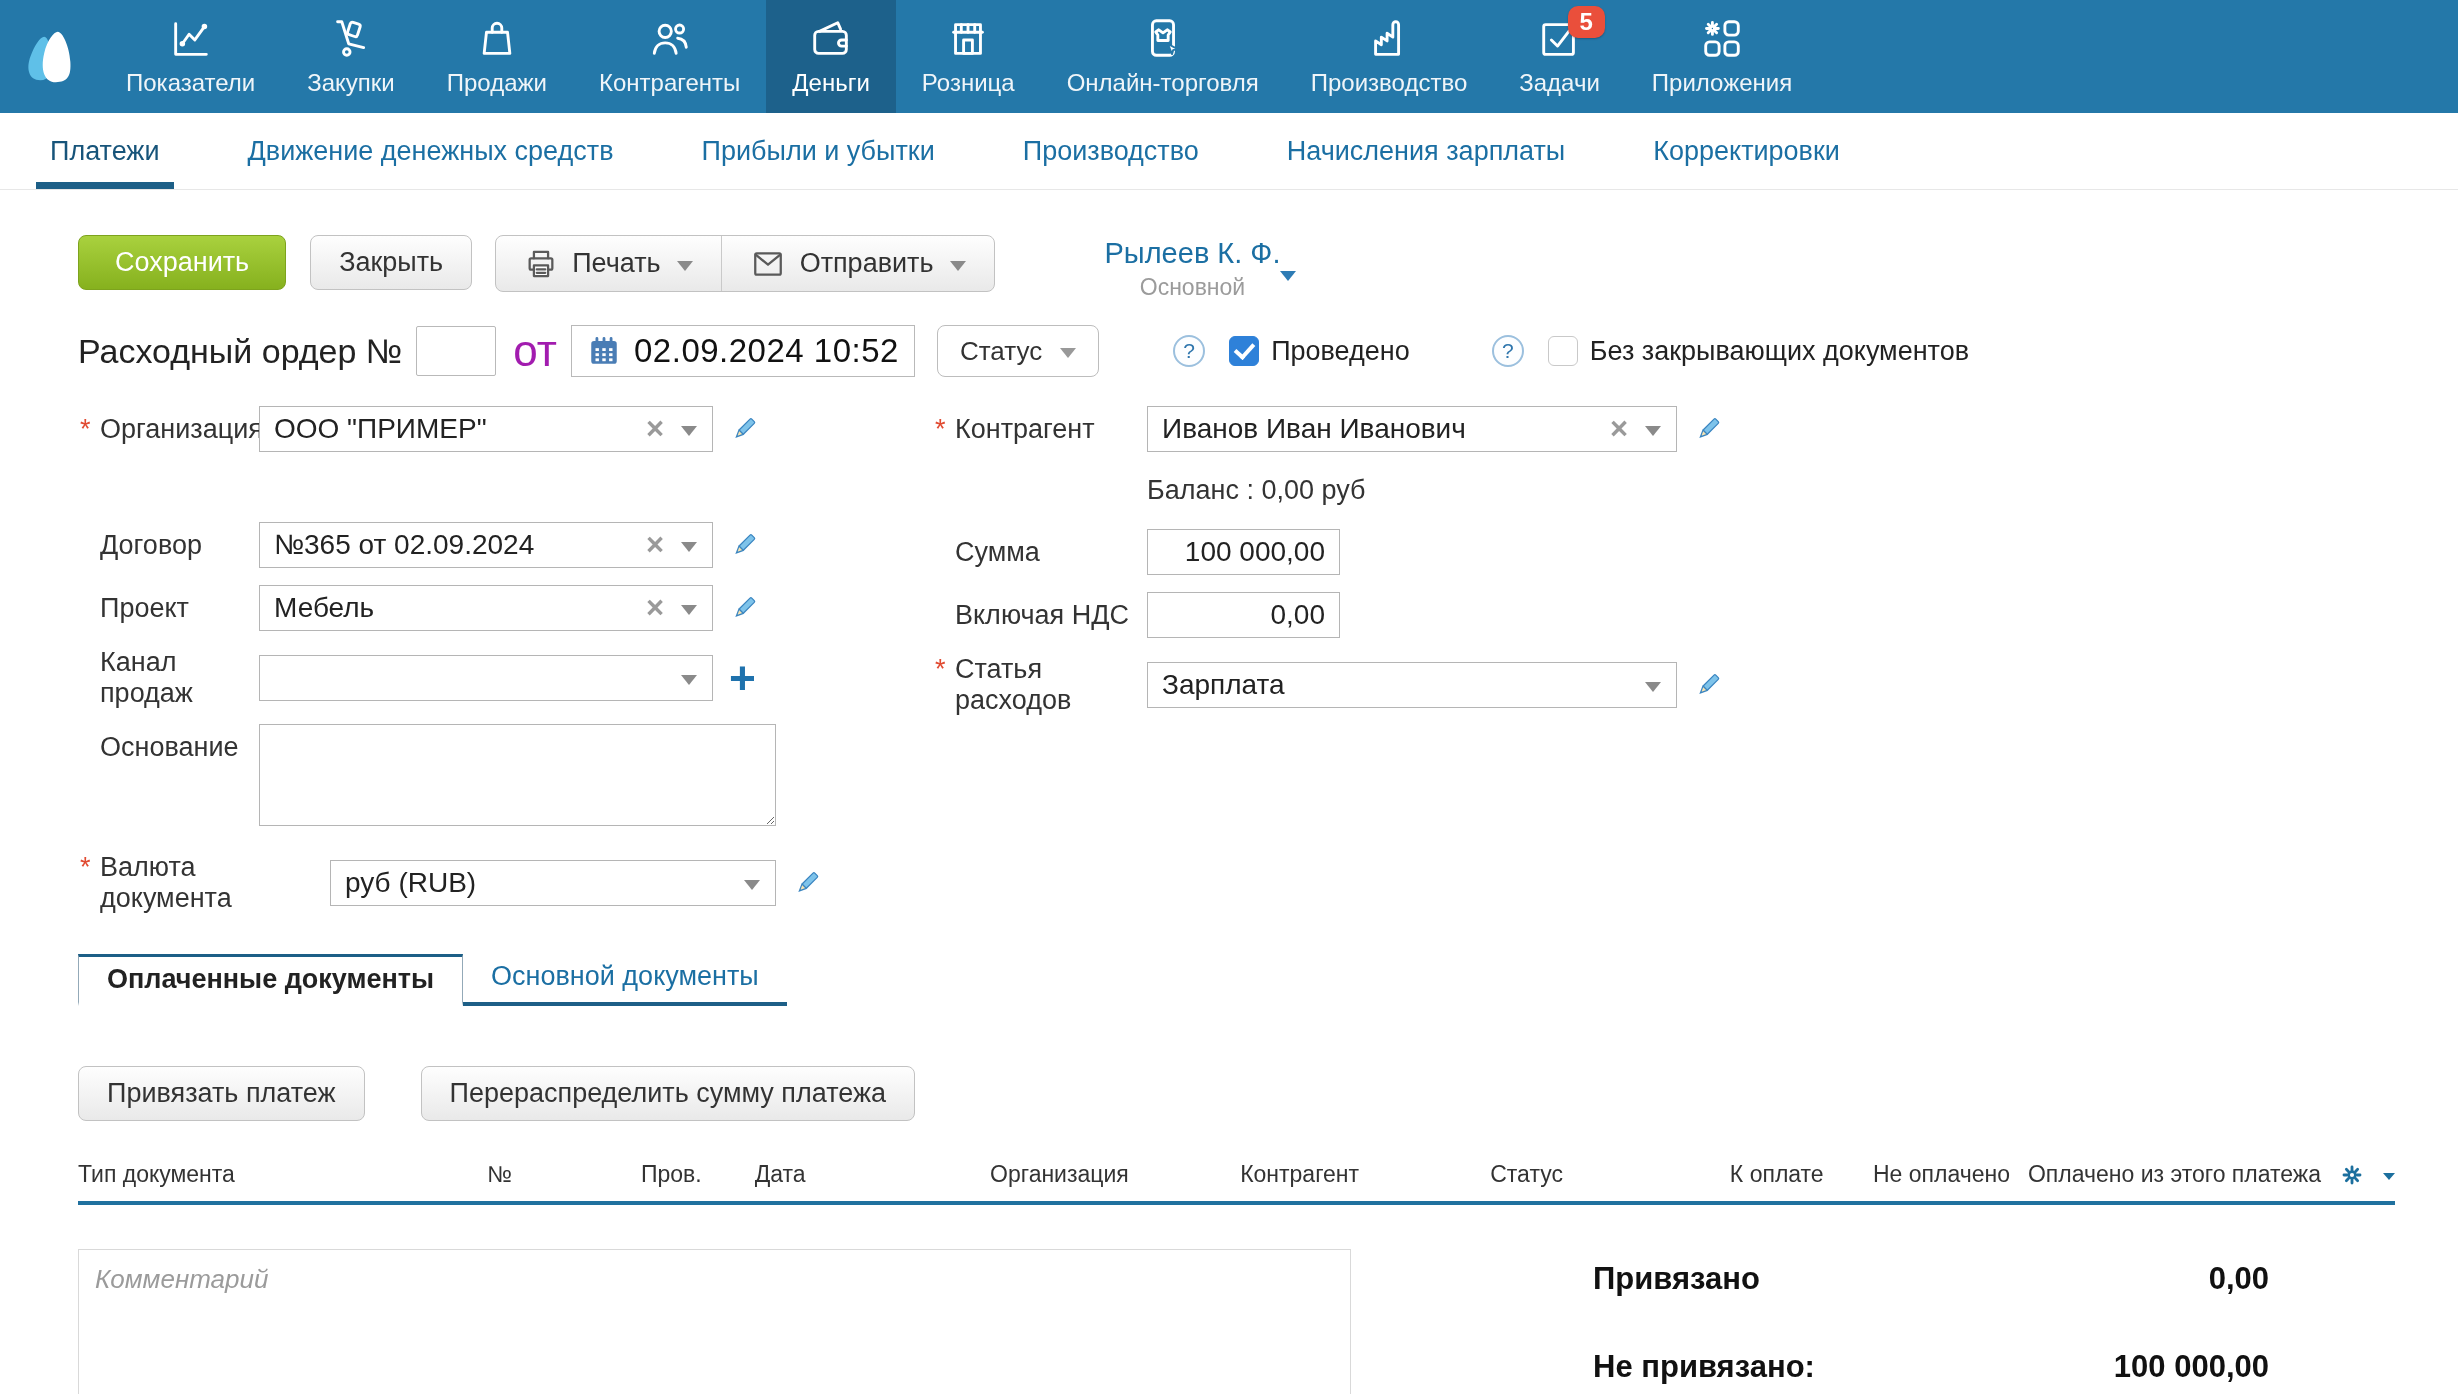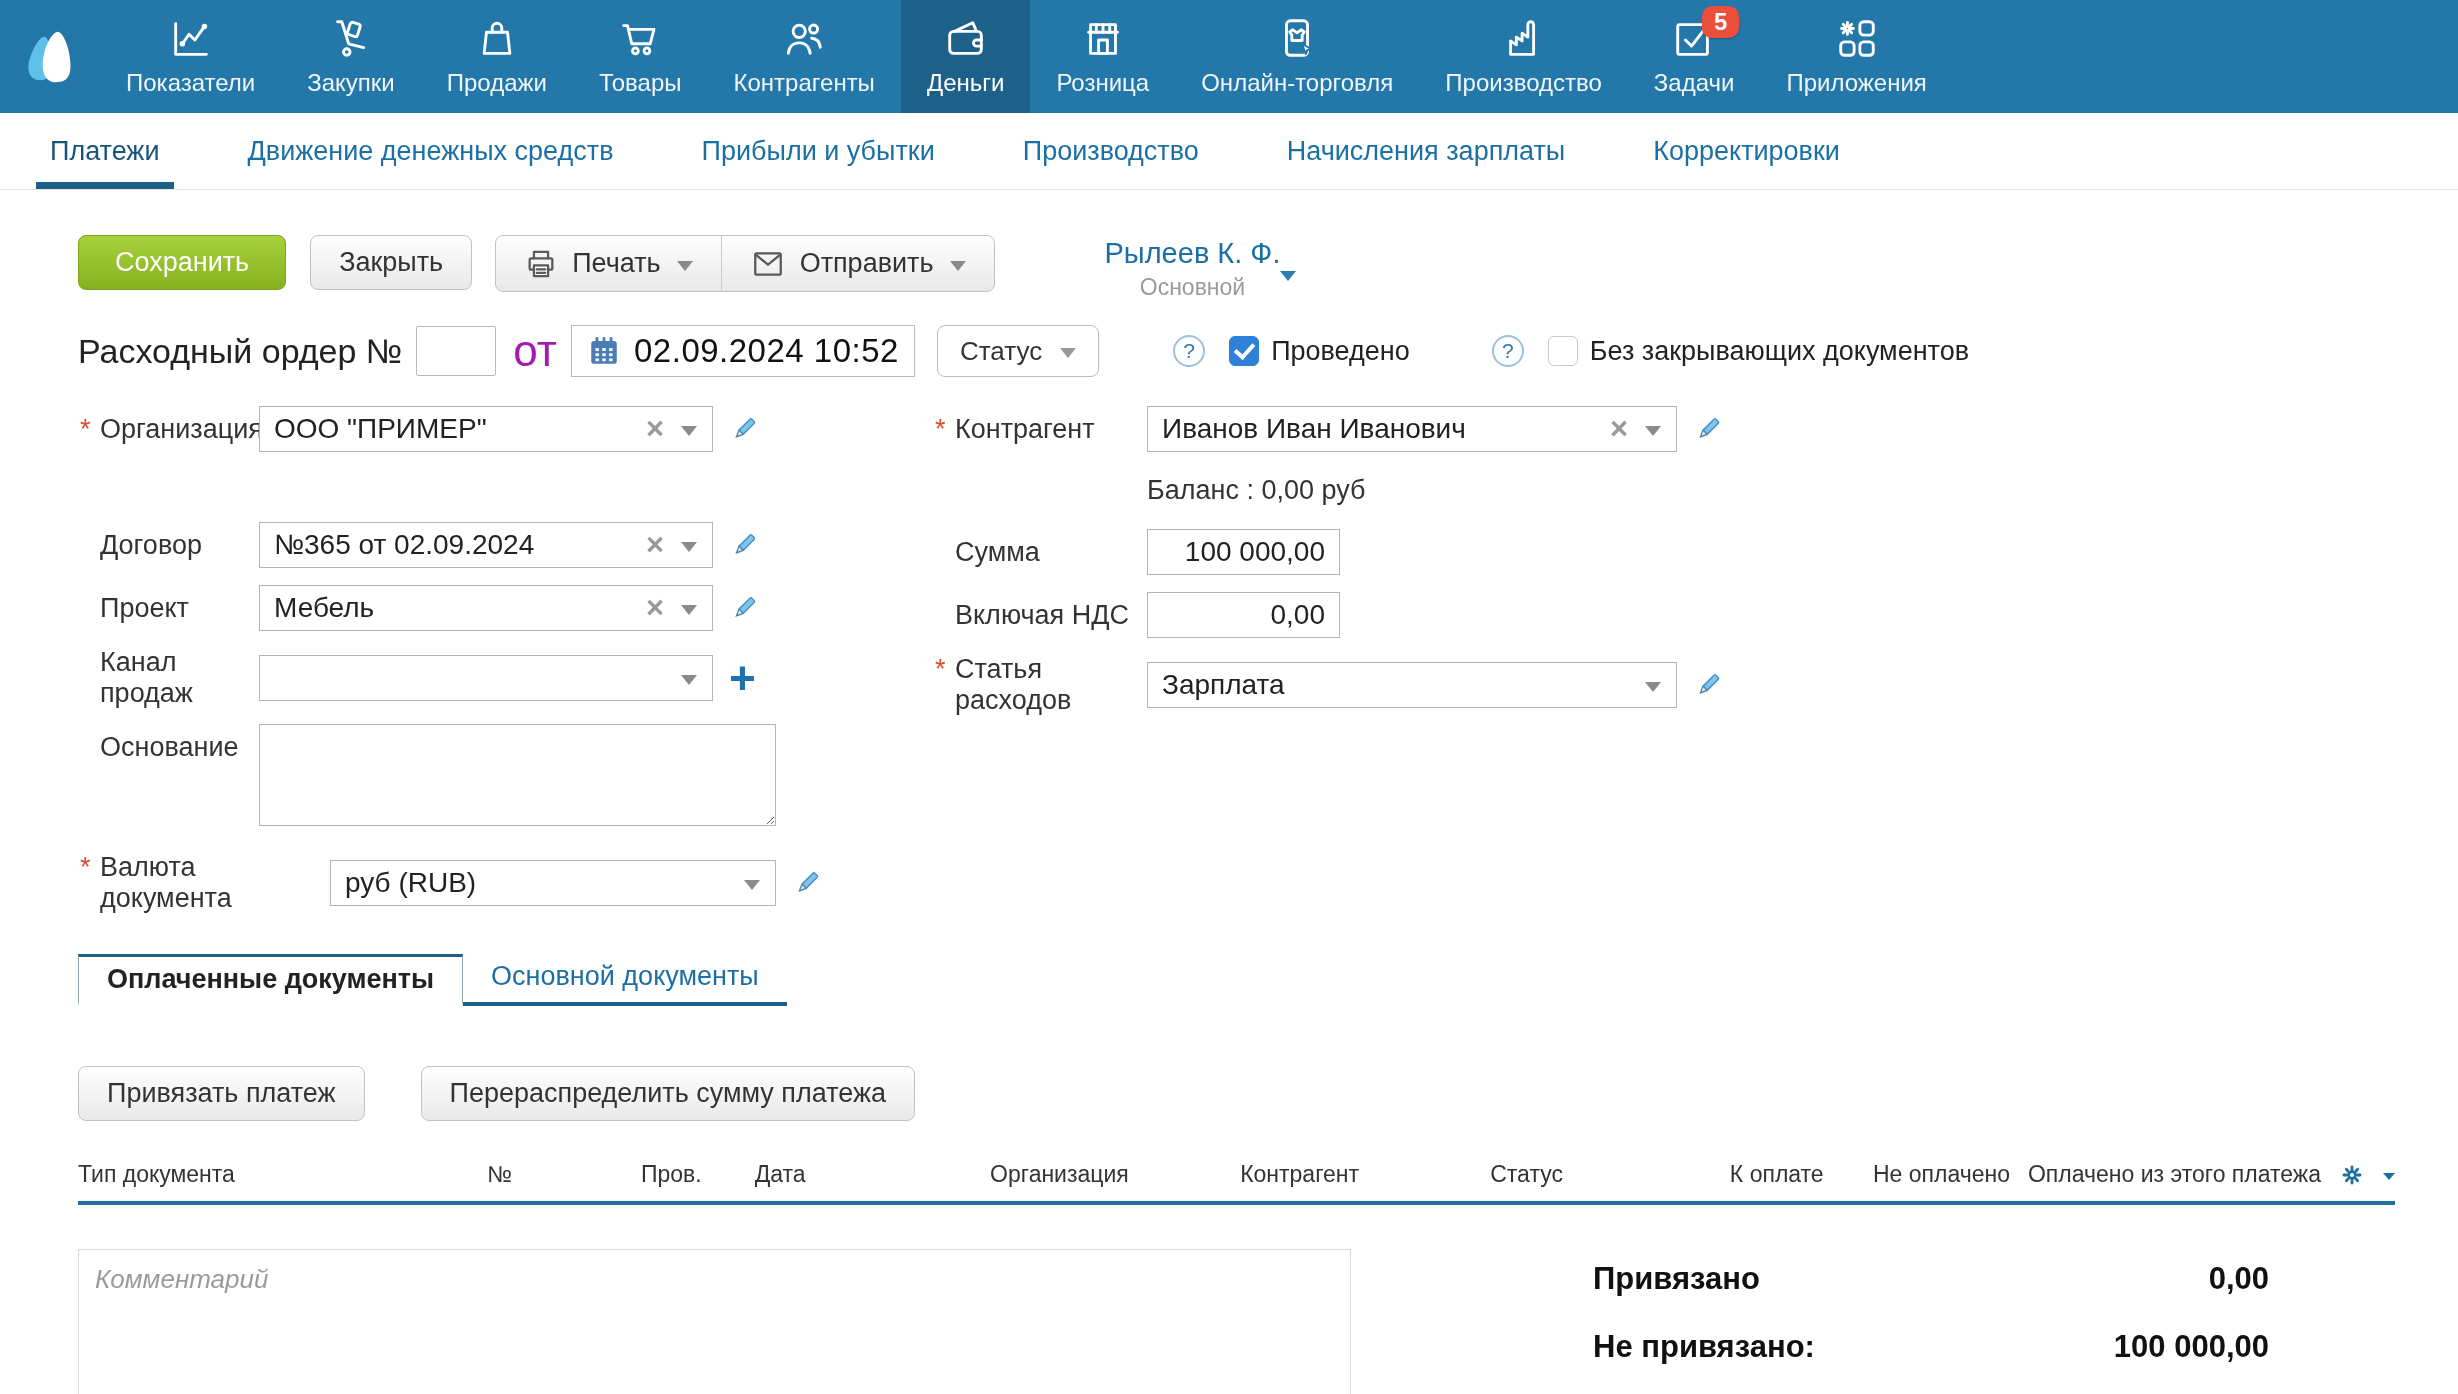--- a/index.html
+++ b/index.html
@@ -98,21 +98,21 @@
   .th.c8 { width:125px; text-align:right; } .th.c9 { width:190px; text-align:right; }
   .th.c10 { flex:1; text-align:right; display:flex; align-items:center; justify-content:flex-end; gap:18px; overflow:visible;margin-left:18px; }
   .gear-caret { width:0; height:0; border-left:6px solid transparent; border-right:6px solid transparent; border-top:7px solid #1c6f9e; margin-top:3px; }
 
   
   .bottom { margin-top:44px; display:flex; align-items:flex-start; }
   textarea.comment { width:1273px; height:165px; border:1px solid #d9d9d9; font-size:26px; font-family:inherit; padding:14px 16px; color:#222; resize:both; }
   textarea.comment::placeholder { font-style:italic; color:#9b9b9b; }
   .summary { margin-left:242px; width:676px; padding-top:12px; }
   .sum-row { display:flex; justify-content:space-between; font-weight:bold; font-size:31px; color:#111; }
-  .sum-row + .sum-row { margin-top:32px; }
+  .sum-row + .sum-row { margin-top:52px; }
 
   svg.st { fill:none; stroke:#fff; stroke-width:1.5; stroke-linecap:round; stroke-linejoin:round; }
   svg.gr { fill:none; stroke:#5a5a5a; stroke-width:1.6; stroke-linecap:round; stroke-linejoin:round; }
 </style>
 </head>
 <body>
 
 <div class="topbar">
   <div class="logo">
     <svg width="62" height="66" viewBox="0 0 64 64">
@@ -137,28 +137,20 @@
         <rect x="10.8" y="3.6" width="5.4" height="6.8" rx="1.2" transform="rotate(18 13.5 7)"></rect>
       </svg>
     <span class="nav-label">Закупки</span>
   </div>
   <div class="nav-item">
     <svg class="st" viewBox="0 0 24 24">
         <path d="M6.5 8.5h11l1.2 11h-13.4z"></path>
         <path d="M9.5 8.5V6.3a2.5 2.5 0 0 1 5 0v2.2"></path>
       </svg>
     <span class="nav-label">Продажи</span>
-  </div>
-  <div class="nav-item">
-    <svg class="st" viewBox="0 0 24 24">
-        <path d="M3.5 5h2l2.2 9.5h9.6l2-7.5H6.2"></path>
-        <circle cx="9.6" cy="18.2" r="1.5"></circle>
-        <circle cx="15.6" cy="18.2" r="1.5"></circle>
-      </svg>
-    <span class="nav-label">Товары</span>
   </div>
   <div class="nav-item">
     <svg class="st" viewBox="0 0 24 24">
         <circle cx="9.5" cy="8" r="3.2"></circle>
         <path d="M3.8 19.5c.4-3.4 2.6-5.5 5.7-5.5s5.3 2.1 5.7 5.5"></path>
         <circle cx="17" cy="6.8" r="2.1"></circle>
         <path d="M16 11.6c2.6.2 4.2 1.9 4.5 4.7"></path>
       </svg>
     <span class="nav-label">Контрагенты</span>
   </div>

